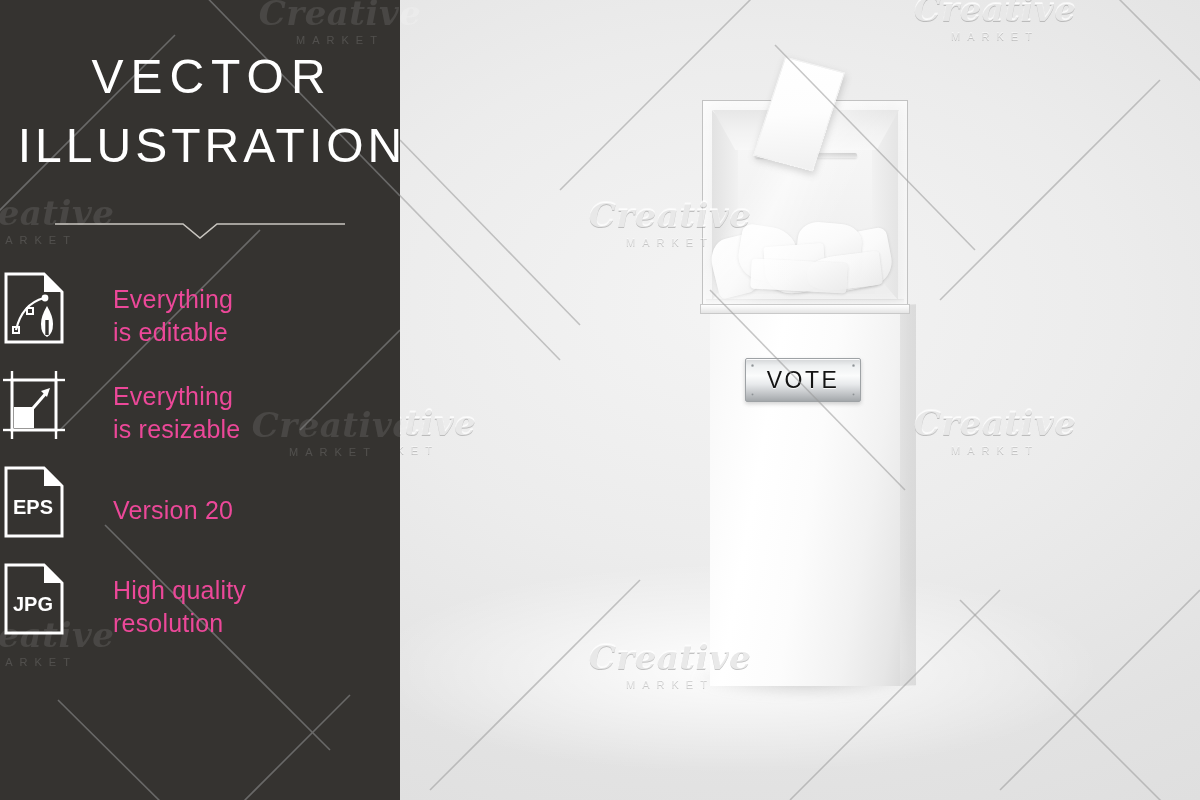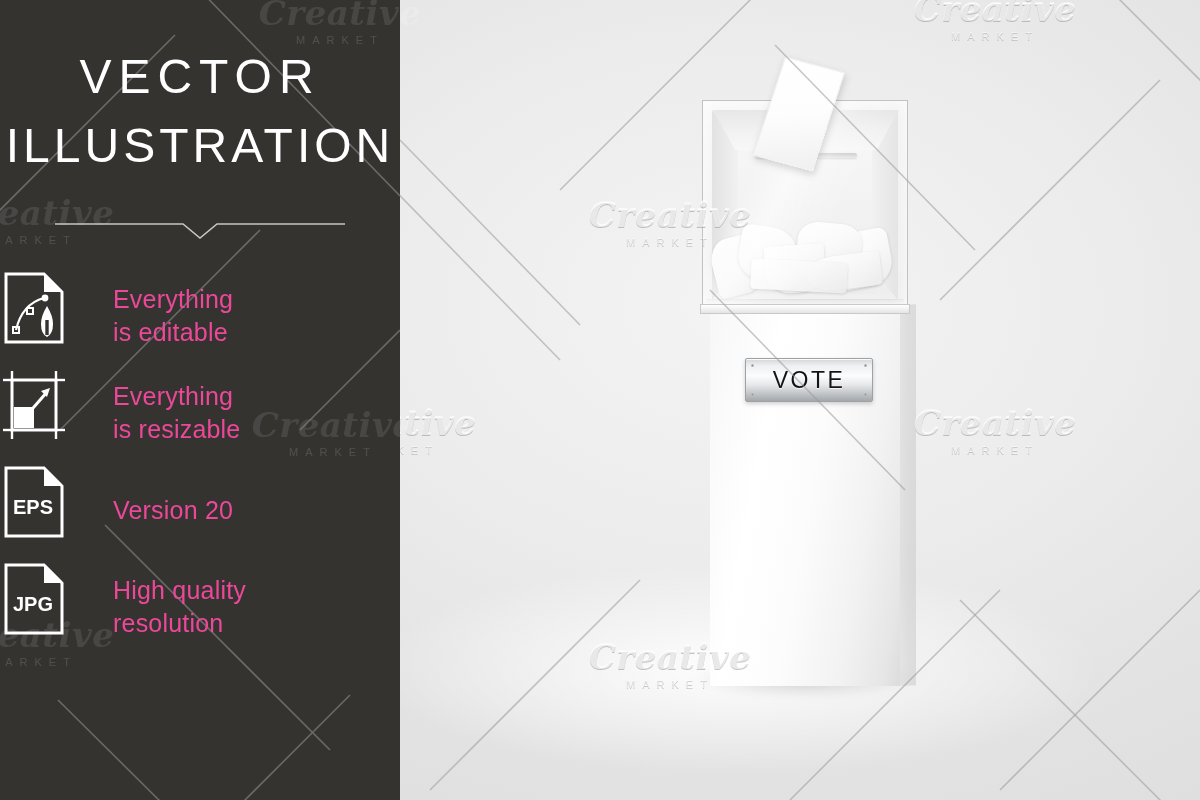--- a/index.html
+++ b/index.html
@@ -38,21 +38,21 @@
     transform:skewY(-3deg); transform-origin:left top; opacity:.55;
   }
   .pedestal-top-edge {
     position:absolute; left:706px; top:299px; width:198px; height:9px;
     background:linear-gradient(180deg,#dfdfdf,#f4f4f4 60%,#ffffff);
     border-top:1px solid #cfcfcf;
   }
 
   
   .plaque {
-    position:absolute; left:745px; top:358px; width:128px; height:44px;
+    position:absolute; left:745px; top:358px; width:116px; height:44px;
     background:linear-gradient(180deg,#d3d5d7 0%,#eef0f1 16%,#fbfcfc 40%,#e8eaec 60%,#b9bcbf 88%,#a4a8ab 100%);
     border:1px solid #9ea2a5;
     border-radius:2px;
     box-shadow:0 2px 4px rgba(0,0,0,.18), inset 0 1px 0 rgba(255,255,255,.9);
     display:flex; align-items:center; justify-content:center;
   }
   .plaque-text {
     font-family:"Liberation Sans", sans-serif;
     font-size:23px; letter-spacing:2.5px; font-weight:400; color:#141414;
     text-shadow:0 1px 0 rgba(255,255,255,.75);
@@ -151,21 +151,21 @@
   .wm.on-dark .script { color:rgba(255,255,255,.10); text-shadow:none; }
   .wm.on-dark .caps   { color:rgba(255,255,255,.14); text-shadow:none; }
 
   
   .panel {
     position:absolute; left:0; top:0; width:400px; height:800px;
     background:#353330;
     z-index:5;
   }
   .panel-title {
-    position:absolute; left:0; top:52px; width:400px; text-align:center;
+    position:absolute; left:12px; top:52px; width:400px; text-align:center;
     color:#ffffff;
   }
   .t-line1 {
     font-family:"Liberation Sans", sans-serif; font-weight:400;
     font-size:48px; letter-spacing:7px; line-height:1.05;
   }
   .t-line2 {
     font-family:"Liberation Sans", sans-serif; font-weight:300;
     font-size:48px; letter-spacing:4px; line-height:1.05; margin-top:19px;
   }

